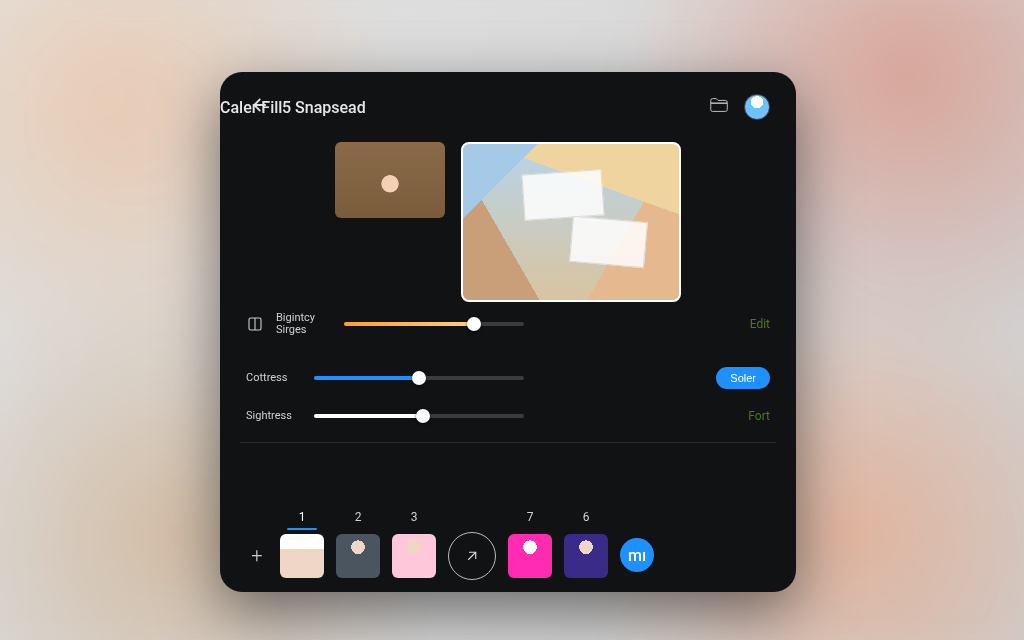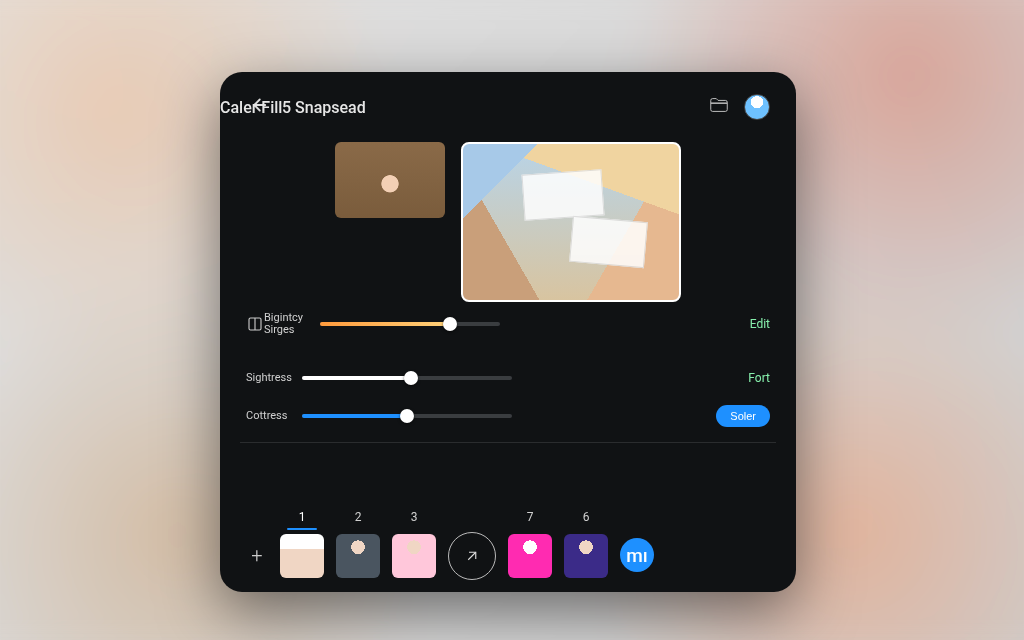--- a/index.html
+++ b/index.html
@@ -93,20 +93,21 @@
   .controls {
     margin-top: 8px;
     display: flex;
     flex-direction: column;
     gap: 10px;
     font-size: 12px;
   }
   .ctrl-row {
     display: flex;
     align-items: center;
+    gap: 12px;
     min-height: 28px;
   }
   .ctrl-icon {
     width: 18px; height: 18px;
     flex-shrink: 0;
     display:flex;align-items:center;justify-content:center;
   }
   .ctrl-icon svg { width:18px;height:18px;stroke:#ccc;fill:none;stroke-width:1.5;}
   .ctrl-label {
     width: 56px;
@@ -133,21 +134,21 @@
     transform: translate(-50%, -50%);
     box-shadow: 0 1px 3px rgba(0,0,0,0.6);
   }
   .slider .thumb.ring {
     background: #101214;
     border: 2px solid #fff;
   }
   .right-label {
     margin-left: auto;
     font-size: 12px;
-    color: #86efac;
+    color: #4d7c0f;
   }
   .pill-btn {
     margin-left: auto;
     background: #1e90ff;
     color: #fff;
     font-size: 11px;
     padding: 5px 14px;
     border-radius: 12px;
     border: none;
     cursor: pointer;
@@ -201,21 +202,21 @@
     margin-bottom: -2px;
     cursor:pointer;
   }
   .center-circle svg { width:18px;height:18px;stroke:#ddd;fill:none;stroke-width:1.5;}
   .mi-btn {
     width: 34px; height: 34px;
     border-radius: 50%;
     background: #1e90ff;
     color:#fff;
     display:flex;align-items:center;justify-content:center;
-    font-size:19px; font-weight:500;
+    font-size:16px; font-weight:500;
     margin-bottom: 6px;
     cursor:pointer;
   }
 </style>
 </head>
 <body>
 
 <div class="bg-blur"></div>
 
 <div class="panel">
@@ -258,37 +259,37 @@
         <div class="fill" style="width:72%;background:linear-gradient(90deg,#ff9a3c,#ffd27a)"></div>
         <div class="thumb" style="left:72%"></div>
       </div>
       <div class="right-label">Edit</div>
     </div>
 
 
     <div style="height:6px"></div>
 
     <div class="ctrl-row">
+      <div class="ctrl-label" style="width:56px">Cottress</div>
+      <div class="slider" style="width:210px">
+        <div class="fill" style="width:50%;background:#1e90ff"></div>
+        <div class="thumb" style="left:50%"></div>
+      </div>
+      <button class="pill-btn">Soler</button>
+    </div>
+
+    <div class="ctrl-row">
       <div class="ctrl-label" style="width:56px">Sightress</div>
       <div class="slider" style="width:210px">
         <div class="fill" style="width:52%;background:#fff"></div>
         <div class="thumb" style="left:52%"></div>
       </div>
       <div class="right-label">Fort</div>
     </div>
 
-    <div class="ctrl-row">
-      <div class="ctrl-label" style="width:56px">Cottress</div>
-      <div class="slider" style="width:210px">
-        <div class="fill" style="width:50%;background:#1e90ff"></div>
-        <div class="thumb" style="left:50%"></div>
-      </div>
-      <button class="pill-btn">Soler</button>
-    </div>
-
   </div>
 
   <div class="divider"></div>
 
   <div class="bottom-strip">
     <div class="add-btn">+</div>
 
     <div class="thumb-col active">
       <div class="num">1</div>
       <div class="bar"></div>

